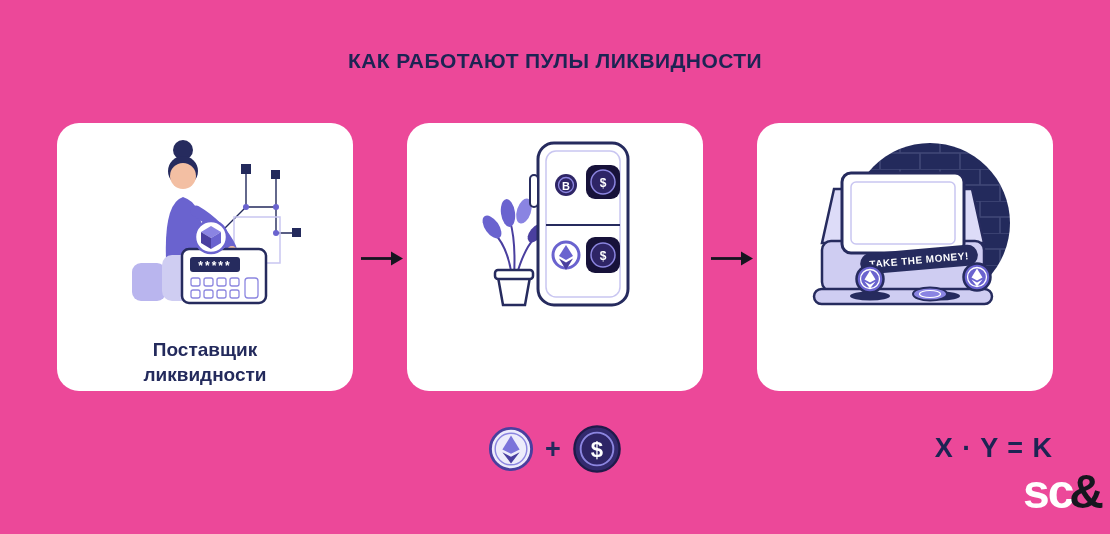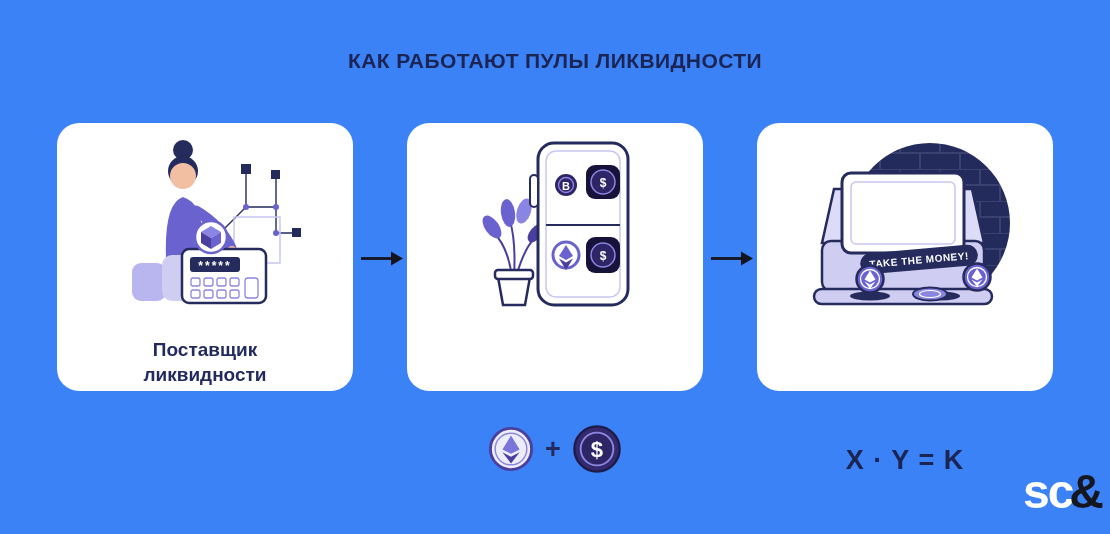--- a/index.html
+++ b/index.html
@@ -4,21 +4,21 @@
 <style>
   html, body { margin: 0; padding: 0; }
   body {
     background: #d7d6f3;
     font-family: "Liberation Sans", sans-serif;
   }
   .stage {
     position: relative;
     width: 1110px;
     height: 534px;
-    background: #3b82f6;
+    background: #ec4899;
     overflow: hidden;
   }
   .title {
     position: absolute;
     top: 49px;
     left: 0;
     width: 100%;
     margin: 0;
     text-align: center;
     font-size: 21px;
@@ -63,26 +63,25 @@
     align-items: center;
     justify-content: center;
     gap: 11px;
   }
   .plus { font-size: 27px; font-weight: bold; color: #232a5c; }
   .formula {
     position: absolute;
     left: 757px;
     top: 433px;
     width: 296px;
-    text-align: center;
+    text-align: right;
     font-size: 27px;
     font-weight: bold;
     color: #1c2453;
     letter-spacing: 1px;
-    margin-top: 12px;
   }
   .logo {
     position: absolute;
     right: 8px;
     bottom: 18px;
     font-size: 48px;
     font-weight: bold;
     letter-spacing: -2px;
     line-height: 1;
   }

